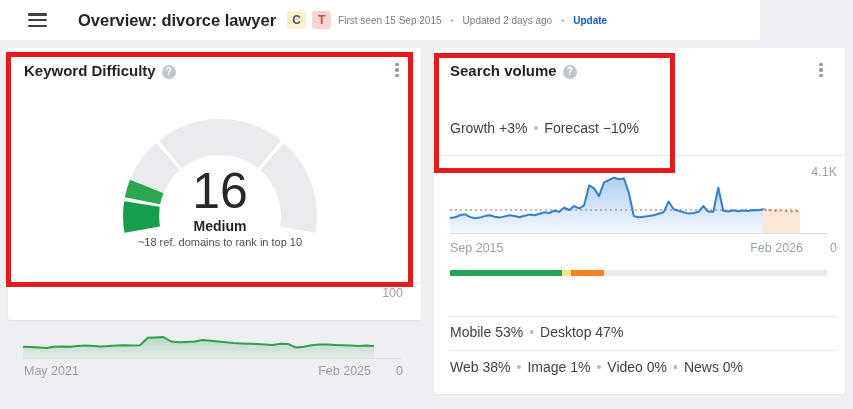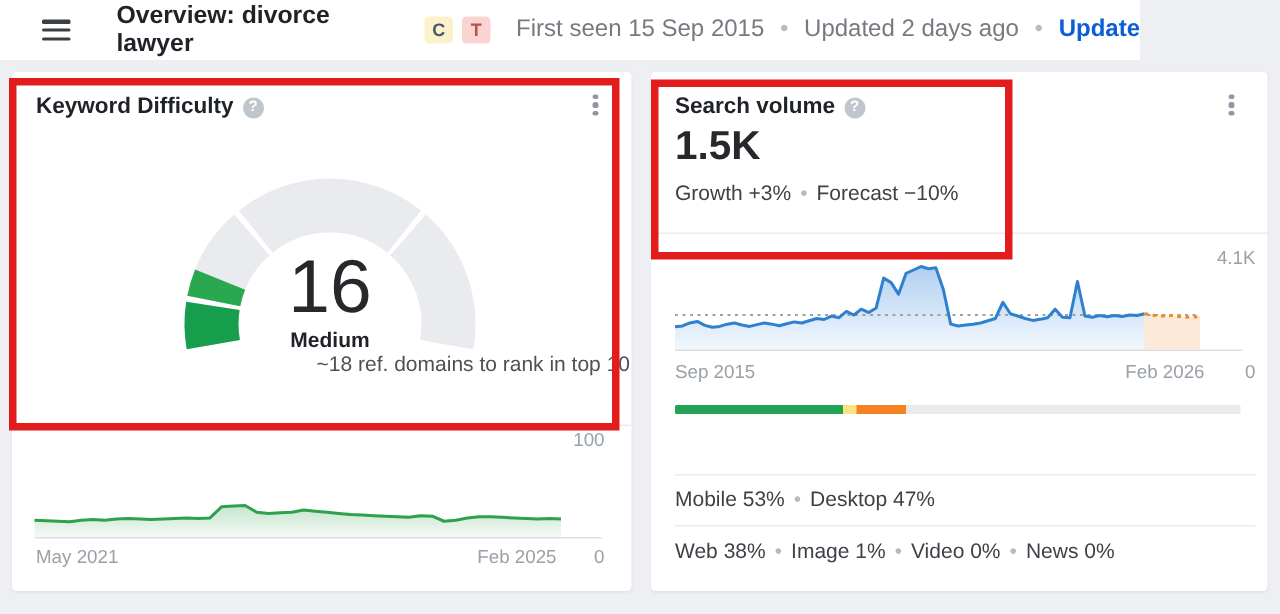--- a/index.html
+++ b/index.html
@@ -13,43 +13,43 @@
   
   .topbar{position:absolute;left:0;top:0;width:760px;height:40px;background:#ffffff;
     display:flex;align-items:center;}
   .hamburger{margin-left:28px;width:19px;height:14px;display:flex;flex-direction:column;
     justify-content:space-between;cursor:pointer;}
   .hamburger span{display:block;height:2.5px;background:#3a3f45;border-radius:1px;}
   .page-title{margin:0 0 0 31px;font-size:16.5px;font-weight:700;color:#1f2328;}
   .badges{margin-left:11px;display:inline-flex;gap:6px;}
   .badge{display:inline-block;min-width:9px;text-align:center;padding:2px 5px;border-radius:3px;
     font-size:12px;font-weight:700;line-height:14px;cursor:pointer;}
-  .meta{margin-left:17px;font-size:16px;color:#757b81;white-space:nowrap;}
+  .meta{margin-left:7px;font-size:10px;color:#757b81;white-space:nowrap;}
   .meta .sep,.sep{color:#b7bcc2;margin:0 6px;}
   .update-link{color:#0b5ed7;font-weight:700;text-decoration:none;cursor:pointer;}
   
   .card{position:absolute;background:#fff;border-radius:3px;box-shadow:0 1px 2px rgba(0,0,0,.05);}
-  #card-kd{left:8px;top:48px;width:413px;height:346px;}
+  #card-kd{left:8px;top:48px;width:413px;height:272px;}
   #card-vol{left:434px;top:48px;width:411px;height:346px;}
   .card-title{position:absolute;left:16px;top:14px;font-size:15px;font-weight:700;color:#1f2328;}
   .help-icon{display:inline-block;width:14px;height:14px;margin-left:6px;border-radius:50%;
     background:#c0c6cd;color:#fff;font-size:10px;font-weight:700;line-height:14px;text-align:center;
     vertical-align:1px;cursor:pointer;}
   .dots-icon{position:absolute;right:16px;top:12px;width:16px;height:20px;cursor:pointer;
     display:flex;flex-direction:column;align-items:center;justify-content:center;gap:2px;}
   .dots-icon i{display:block;width:3.5px;height:3.5px;border-radius:50%;background:#9097a0;}
   .divider{position:absolute;height:1px;background:#e9ebee;}
   .axis-label{position:absolute;font-size:12.5px;color:#9aa1a8;}
   
   .gauge-score{position:absolute;left:104px;top:118px;width:216px;text-align:center;
     font-size:50px;line-height:50px;color:#26282c;}
   .gauge-level{position:absolute;left:104px;top:170px;width:216px;text-align:center;
     font-size:14px;line-height:16px;font-weight:700;color:#1f2328;}
-  .gauge-hint{position:absolute;left:12px;top:186px;width:400px;text-align:right;
-    font-size:14px;line-height:16px;color:#4d5156;}
+  .gauge-hint{position:absolute;left:12px;top:186px;width:400px;text-align:center;
+    font-size:11px;line-height:16px;color:#4d5156;}
   
   .big-number{position:absolute;left:16px;top:34px;font-size:27px;font-weight:700;color:#26282c;}
   .parts-row{position:absolute;left:16px;font-size:14px;line-height:16px;color:#3e4247;white-space:nowrap;}
   .parts-row .lbl{color:#3e4247;}
   .parts-row .val{color:#3e4247;}
   .v-green{color:#1e8e3e;}
   .v-red{color:#d93025;}
   .v-muted{color:#9aa1a8;}
   .clicks-bar{position:absolute;left:16px;top:222px;width:377px;height:6px;border-radius:1px;
     overflow:hidden;display:flex;}
@@ -128,21 +128,20 @@
 <div class="card" id="card-vol">
   <div class="card-title">
     <span>Search volume</span><span class="help-icon">?</span>
   </div>
   <div class="dots-icon">
       <i></i>
       <i></i>
       <i></i>
     </div>
 
-  <div class="big-number">1.5K</div>
   <div class="parts-row" style="top:72px;"><span class="lbl">Growth </span><span class="val v-green">+3%</span><span class="sep">•</span><span class="lbl">Forecast </span><span class="val v-red">−10%</span></div>
 
   <div class="divider" style="left:0;right:0;top:107px;"></div>
 
   <div class="axis-label" style="right:8px;top:117px;">4.1K</div>
   <svg id="vol-chart" style="left:12px;top:114px;" width="392" height="76" viewBox="0 0 392 76">
     <defs>
       <linearGradient id="gblue" x1="0" y1="0" x2="0" y2="1">
         <stop offset="0" stop-color="rgba(49,131,221,0.38)"></stop>
         <stop offset="1" stop-color="rgba(49,131,221,0.06)"></stop>

